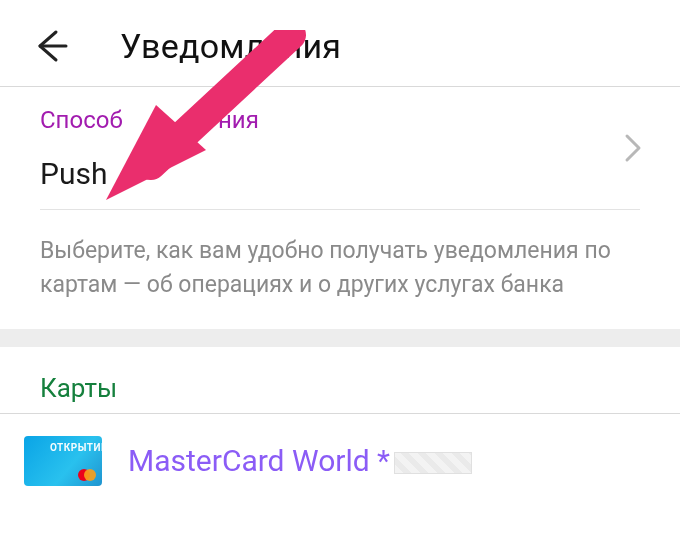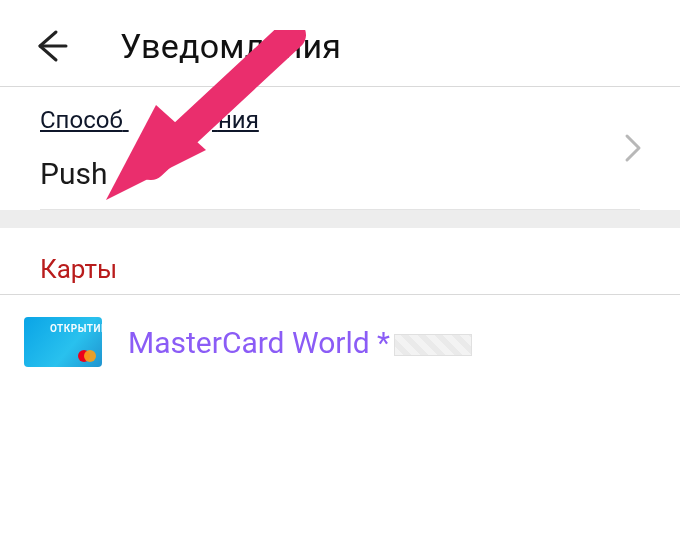--- a/index.html
+++ b/index.html
@@ -42,23 +42,22 @@
   }
 
   
   .row {
     padding: 18px 40px 18px 40px;
     position: relative;
   }
   .row.clickable { cursor: pointer; }
   .row-label {
     font-size: 24px;
-    color: #0f172a;
+    color: #a21caf;
     line-height: 1.3;
-    text-decoration: underline;
   }
   .row-value {
     font-size: 30px;
     color: #1a1a1a;
     margin-top: 20px;
   }
   .chevron {
     position: absolute;
     right: 38px;
     top: 50%;
@@ -80,21 +79,21 @@
   }
 
   .thick-sep {
     height: 18px;
     background: #ededed;
   }
 
   .section-header {
     padding: 26px 40px 10px 40px;
     font-size: 26px;
-    color: #b91c1c;
+    color: #15803d;
   }
 
   .full-sep {
     height: 1px;
     background: #d9d9d9;
   }
 
   .card-row {
     display: flex;
     align-items: center;
@@ -177,20 +176,21 @@
     <div class="row-value">Push</div>
     <div class="chevron">
       <svg width="18" height="30" viewBox="0 0 18 30">
         <path d="M3 3 L15 15 L3 27" fill="none" stroke="#b8b8b8" stroke-width="3" stroke-linecap="round" stroke-linejoin="round"></path>
       </svg>
     </div>
   </div>
 
   <div class="thin-sep"></div>
 
+  <div class="help-text">Выберите, как вам удобно получать уведомления по картам — об операциях и о других услугах банка</div>
 
   <div class="thick-sep"></div>
 
   <div class="section-header">Карты</div>
 
   <div class="full-sep"></div>
 
   <div class="card-row">
     <div class="card-thumb">
       <div class="bank-text">ОТКРЫТИЕ</div>

